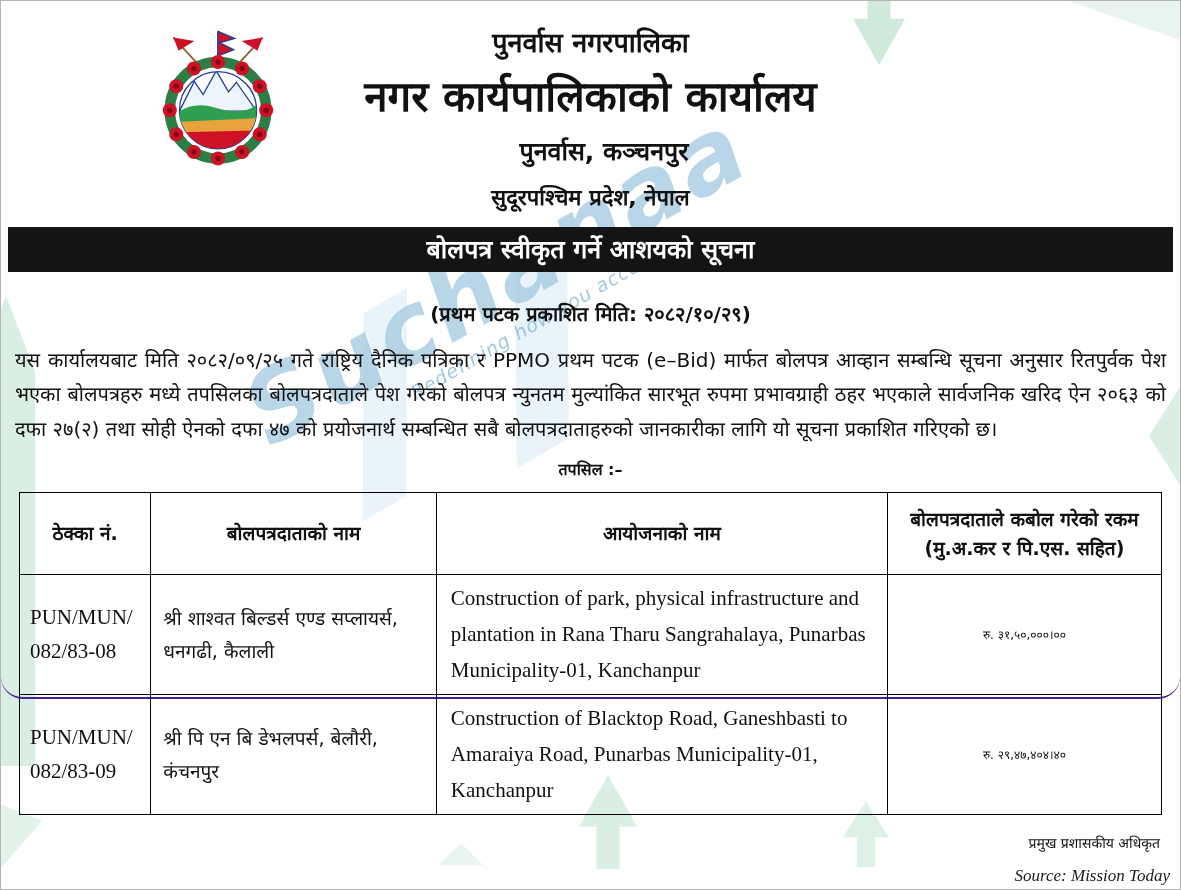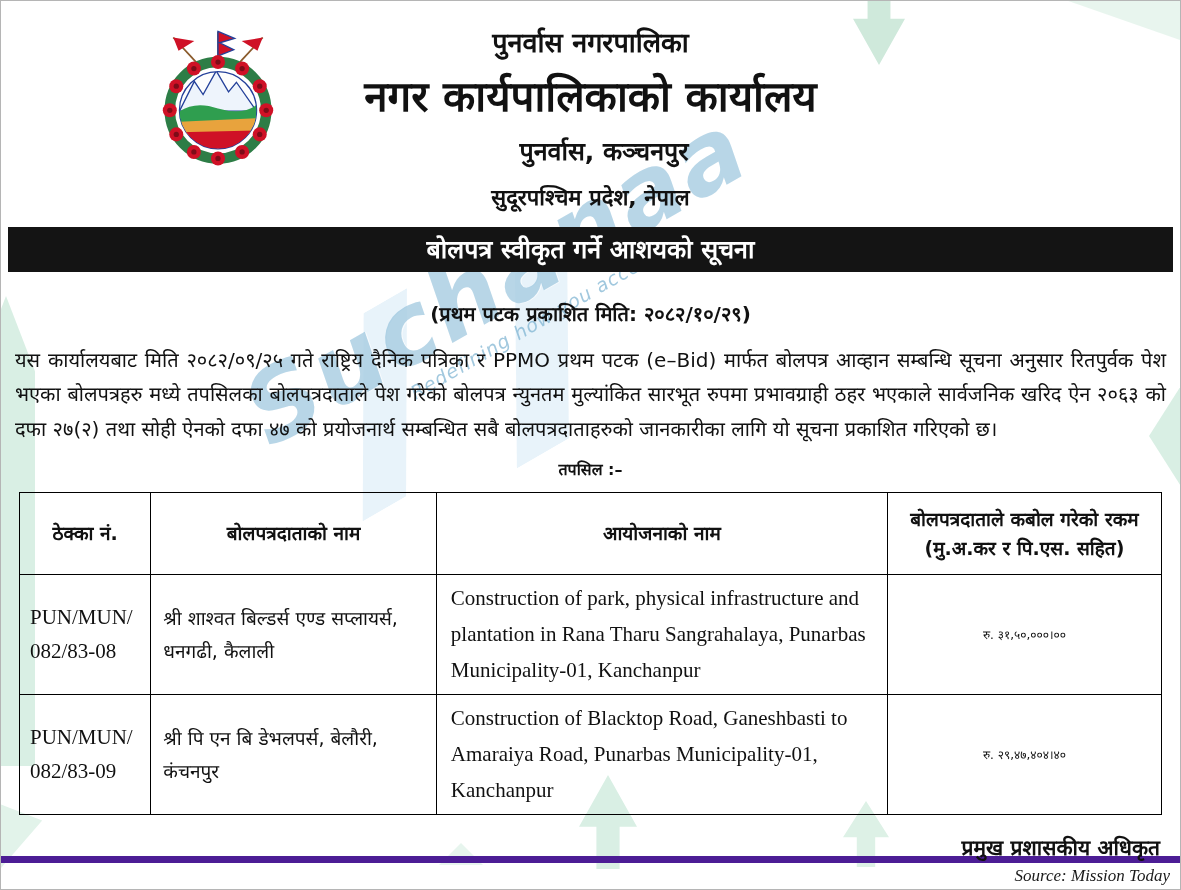--- a/index.html
+++ b/index.html
@@ -44,21 +44,21 @@
     font-size:19px; font-style:italic; letter-spacing:1px;
     color:rgba(110,170,205,0.65); margin-left:150px; margin-top:-10px;
   }
   .wm-swoosh { position:absolute; z-index:0; background:rgba(150,200,230,0.22); }
   .wm-swoosh-1 { left:300px; top:290px; width:250px; height:180px; transform:rotate(-30deg);
     clip-path:polygon(0 100%, 42% 0, 62% 0, 20% 100%); }
   .wm-swoosh-2 { left:395px; top:285px; width:240px; height:170px; transform:rotate(-30deg);
     clip-path:polygon(30% 100%, 70% 0, 95% 0, 55% 100%); }
 
   
-  .doc { position:relative; z-index:1; height:862px; border-bottom:7px solid #4c1d95; }
+  .doc { position:relative; z-index:1; height:698px; border-bottom:2px solid #4c1d95;border-radius:22px; }
 
   .header { position:relative; padding-top:22px; text-align:center; }
   .emblem { position:absolute; left:138px; top:26px; width:158px; height:142px; }
   .h-muni { font-size:27px; font-weight:bold; }
   .h-office { font-size:42px; font-weight:bold; margin-top:6px; }
   .h-loc { font-size:25px; font-weight:bold; margin-top:10px;padding-left:27px; }
   .h-prov { font-size:22px; font-weight:bold; margin-top:14px; }
 
   .banner {
     margin:16px 7px 16px; background:#141414; color:#fff;
@@ -85,22 +85,22 @@
     padding:12px 6px; height:80px; vertical-align:middle; line-height:1.5;
   }
   table.tender td { height:106px; vertical-align:middle; }
   .td-contract { font-family:"Liberation Serif","DejaVu Serif",serif; font-size:21px;
     padding:8px 6px 8px 10px; line-height:1.6; }
   .td-bidder { font-size:19px; padding:8px 12px; line-height:1.7; }
   .td-project { font-family:"Liberation Serif","DejaVu Serif",serif; font-size:21px;
     padding:6px 8px 6px 14px; line-height:1.7; }
   .td-amount { text-align:center; font-size:12px; }
 
-  .signature { text-align:right; padding-right:20px; font-weight:bold;
-    font-size:21px; margin-top:18px; }
+  .signature { text-align:right; padding-right:20px; font-weight:normal;
+    font-size:14px; margin-top:18px; }
 
   .source-credit {
     position:absolute; right:10px; bottom:3px; z-index:1;
     font-family:"Liberation Serif","DejaVu Serif",serif;
     font-style:italic; font-size:17px; color:#1a1a1a;
   }
 </style>
 </head>
 <body>
 

